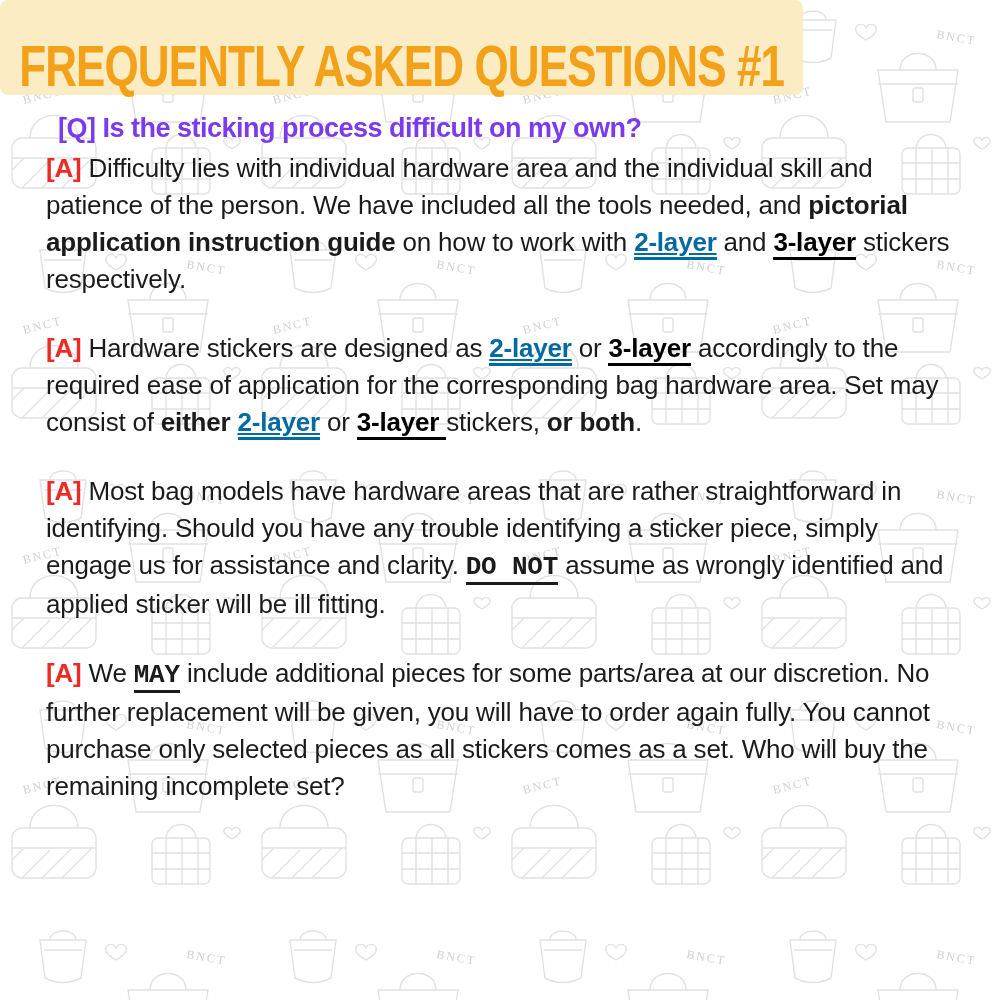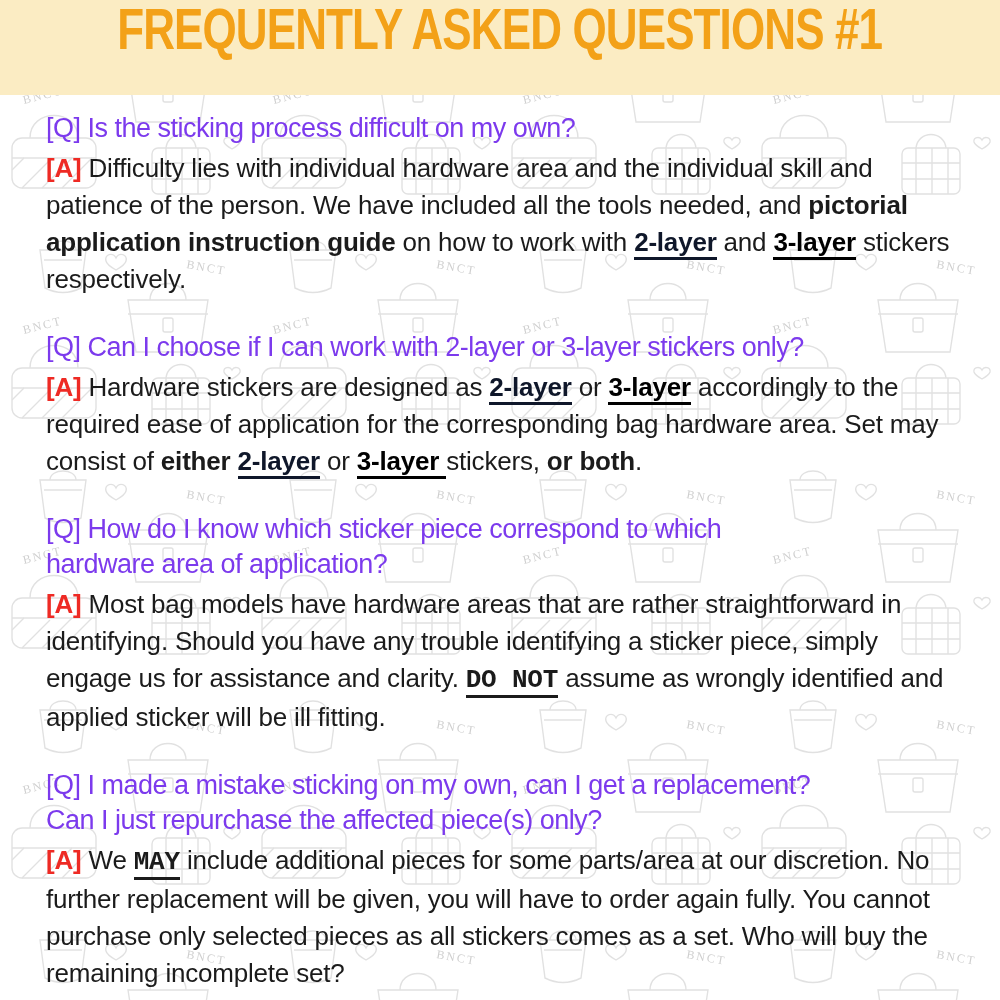--- a/index.html
+++ b/index.html
@@ -3,45 +3,45 @@
 <meta charset="utf-8">
 <style>
   html,body{margin:0;padding:0;}
   body{
     width:1000px;height:1000px;overflow:hidden;background:#ffffff;
     font-family:"Liberation Sans","DejaVu Sans",sans-serif;
   }
   .page{position:relative;width:1000px;height:1000px;overflow:hidden;}
   .watermark{position:absolute;left:0;top:0;z-index:0;}
   .banner{
-    position:absolute;left:0;top:0;width:1000px;height:95px;z-index:2;
-    background:#fbecc3;display:flex;align-items:flex-start;justify-content:center;
+    position:absolute;left:0;top:0;width:803px;height:95px;z-index:2;
+    background:#fbecc3;display:flex;align-items:flex-end;justify-content:center;border-radius:8px;
   }
   .banner h1{
     margin:0;font-size:50px;font-weight:bold;color:#f3a118;
     white-space:nowrap;letter-spacing:-1px;
     transform:scale(0.88,1.15);transform-origin:center;
   }
   main{
     position:absolute;left:46px;top:95px;width:916px;z-index:1;
   }
   section{margin-top:32px;}
   section:first-child{margin-top:16px;}
   h2{
-    margin:0 0 4px 0;font-size:27px;line-height:35px;font-weight:normal;
+    margin:0 0 4px 12px;font-size:27px;line-height:35px;font-weight:bold;
     color:#7c3aed;letter-spacing:-0.5px;white-space:pre-line;
   }
   p{
     margin:0;font-size:26px;line-height:37px;color:#1b1b1b;letter-spacing:-0.2px;
   }
   .atag{color:#ee2a24;font-weight:bold;}
   .b{font-weight:bold;}
   .bu{font-weight:bold;border-bottom:3px solid #1b1b1b;font-family:Liberation Mono, monospace;}
   .lnk{font-weight:bold;border-bottom:3px solid currentColor;text-decoration:none;cursor:pointer;}
-  .l2{color:#0f172a;}
+  .l2{color:#0369a1;text-decoration:underline;}
   .l3{color:#000000;}
 </style>
 </head>
 <body>
 
 <div class="page">
 
   <svg class="watermark" width="1000" height="1000" xmlns="http://www.w3.org/2000/svg">
     <defs>
       <pattern id="bags" width="250" height="230" patternUnits="userSpaceOnUse">
@@ -81,27 +81,22 @@
   <header class="banner">
     <h1>FREQUENTLY ASKED QUESTIONS #1</h1>
   </header>
 
   <main id="faq-root">
       <section>
         <h2><span>[Q]</span> Is the sticking process difficult on my own?</h2>
         <p><span class="atag">[A]</span> <span>Difficulty lies with individual hardware area and the individual skill and patience of the person. We have included all the tools needed, and </span><span class="b">pictorial application instruction guide</span><span> on how to work with </span><a class="lnk l2">2-layer</a><span> and </span><a class="lnk l3">3-layer</a><span> stickers respectively.</span></p>
       </section>
       <section>
-        <h2><span>[Q]</span> Can I choose if I can work with 2-layer or 3-layer stickers only?</h2>
         <p><span class="atag">[A]</span> <span>Hardware stickers are designed as </span><a class="lnk l2">2-layer</a><span> or </span><a class="lnk l3">3-layer</a><span> accordingly to the required ease of application for the corresponding bag hardware area.  Set may consist of </span><span class="b">either</span><span> </span><a class="lnk l2">2-layer</a><span> or </span><a class="lnk l3">3-layer </a><span>stickers, </span><span class="b">or both</span><span>.</span></p>
       </section>
       <section>
-        <h2><span>[Q]</span> How do I know which sticker piece correspond to which
-hardware area of application?</h2>
         <p><span class="atag">[A]</span> <span>Most bag models have hardware areas that are rather straightforward in identifying. Should you have any trouble identifying a sticker piece, simply engage us for assistance and clarity. </span><span class="bu">DO NOT</span><span> assume as wrongly identified and applied sticker will be ill fitting.</span></p>
       </section>
       <section>
-        <h2><span>[Q]</span> I made a mistake sticking on my own, can I get a replacement?
-Can I just repurchase the affected piece(s) only?</h2>
         <p><span class="atag">[A]</span> <span>We </span><span class="bu">MAY</span><span> include additional pieces for some parts/area at our discretion. No further replacement will be given, you will have to order again fully. You cannot purchase only selected pieces as all stickers comes as a set. Who will buy the remaining incomplete set?</span></p>
       </section>
     </main>
 </div>
 
 </body></html>

